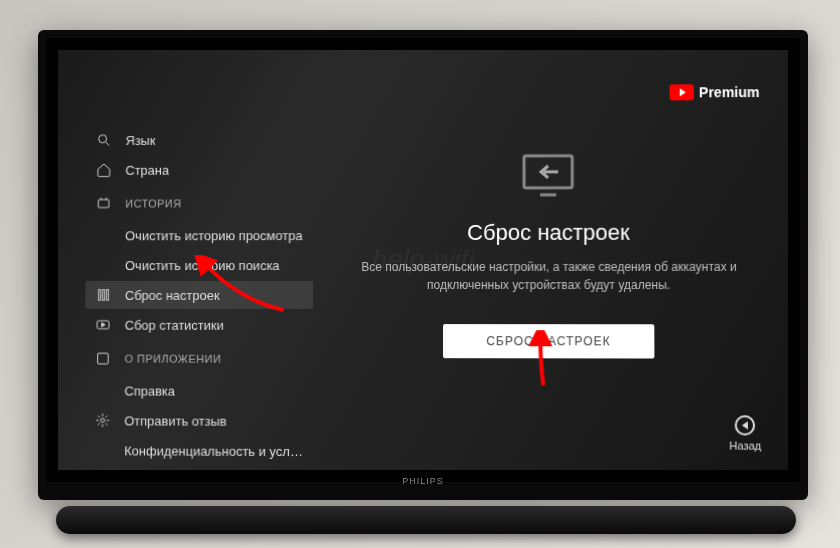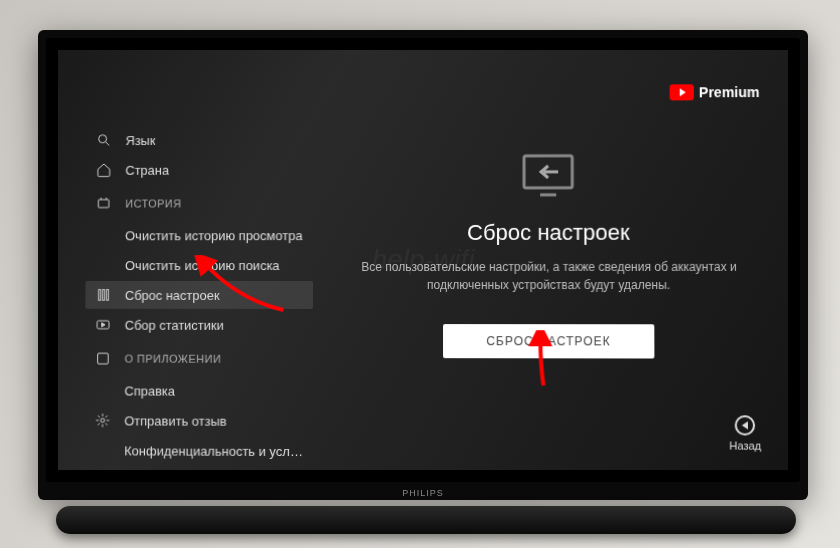--- a/index.html
+++ b/index.html
@@ -29,21 +29,21 @@
       position: absolute;
       left: 8px;
       top: 8px;
       right: 8px;
       bottom: 18px;
       background: #000;
       border-radius: 3px;
     }
     .tv-logo {
       position: absolute;
-      bottom: 2px;
+      bottom: 14px;
       left: 50%;
       transform: translateX(-50%);
       color: #888;
       font-size: 9px;
       letter-spacing: 1px;
     }
     .screen {
       position: absolute;
       left: 20px;
       top: 20px;

